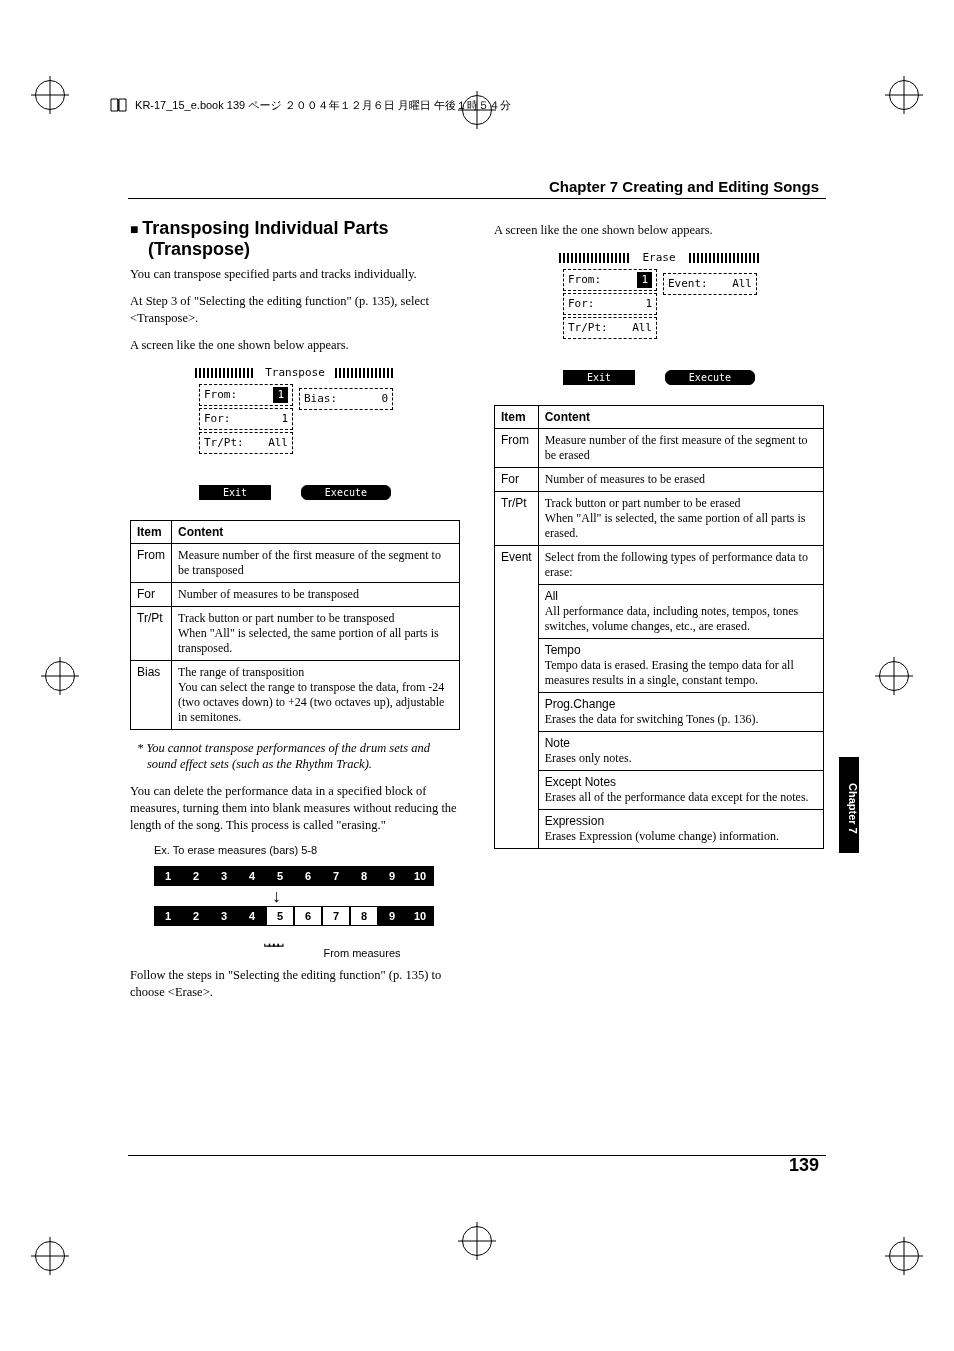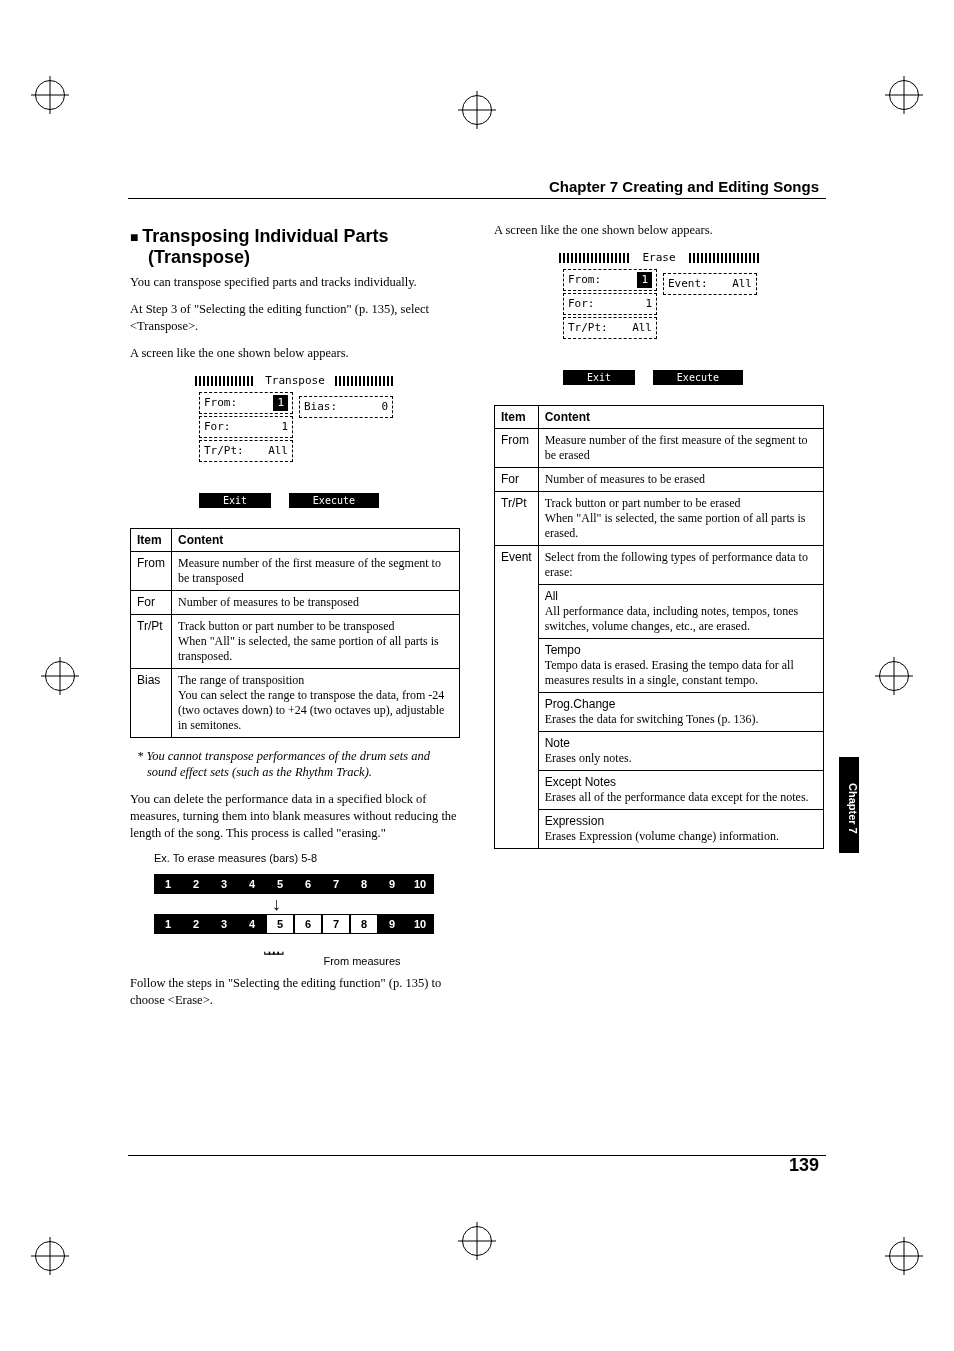--- a/index.html
+++ b/index.html
@@ -58,21 +58,21 @@
   left:130px;
   right:130px;
   display:flex;
   gap:34px;
 }
 .col { width: 50%; }
 h2.sec {
   font-family: Arial, sans-serif;
   font-size: 18px;
   font-weight: bold;
-  margin: 8px 0 6px 0;
+  margin: 0 0 6px 0;
   text-indent: -18px;
   padding-left: 18px;
 }
 h2.sec::before{
   content:"■ ";
   font-size:14px;
 }
 p { margin: 4px 0 10px 0; line-height:1.35;}
 .screenshot {
   display:block;
@@ -102,21 +102,21 @@
 .scr-row.r3{top:68px;width:84px;}
 .scr-row.re{top:24px;left:104px;width:84px;}
 .scr-val{float:right;}
 .scr-box-inv{display:inline-block;background:#000;color:#fff;padding:0 4px;}
 .scr-btn{
   position:absolute;bottom:6px;
   font-family:monospace;font-size:10px;
   border:1px solid #000;background:#000;color:#fff;padding:1px 23px;
 }
 .scr-exit{left:4px;}
-.scr-exec{right:16px;}
+.scr-exec{right:4px;border-radius:6px;}
 .scr-hatch{
   position:absolute;left:0;right:0;bottom:0;height:24px;
   background:repeating-linear-gradient(45deg,#ccc,#ccc 2px,#fff 2px,#fff 4px);
   z-index:-1;
 }
 table.params {
   border-collapse: collapse;
   width: 100%;
   font-size:12px;
   margin-bottom:10px;
@@ -207,20 +207,29 @@
       <div class="reg-circ">
         <div class="reg-inner"></div>
       </div>
     </div>
   <div class="print-marks mark-bc">
       <div class="reg-circ">
         <div class="reg-inner"></div>
       </div>
     </div>
 
+  <div class="book-line">
+    <span class="book-icon">
+      <svg width="18" height="14" viewBox="0 0 18 14">
+          <path d="M1 1 h7 v12 h-7z M9 1 h7 v12 h-7z" fill="none" stroke="#000"></path>
+          <path d="M8 1 v12" stroke="#000"></path>
+        </svg>
+    </span>
+    <span>KR-17_15_e.book 139 ページ ２００４年１２月６日 月曜日 午後１時５４分</span>
+  </div>
 
   <div class="header-right">Chapter 7 Creating and Editing Songs</div>
   <div class="header-rule"></div>
 
   <div class="cols">
 
     <div class="col">
       <h2 class="sec">Transposing Individual Parts (Transpose)</h2>
       <p>You can transpose specified parts and tracks individually.</p>
       <p>At Step 3 of "Selecting the editing function" (p. 135), select &lt;Transpose&gt;.</p>

